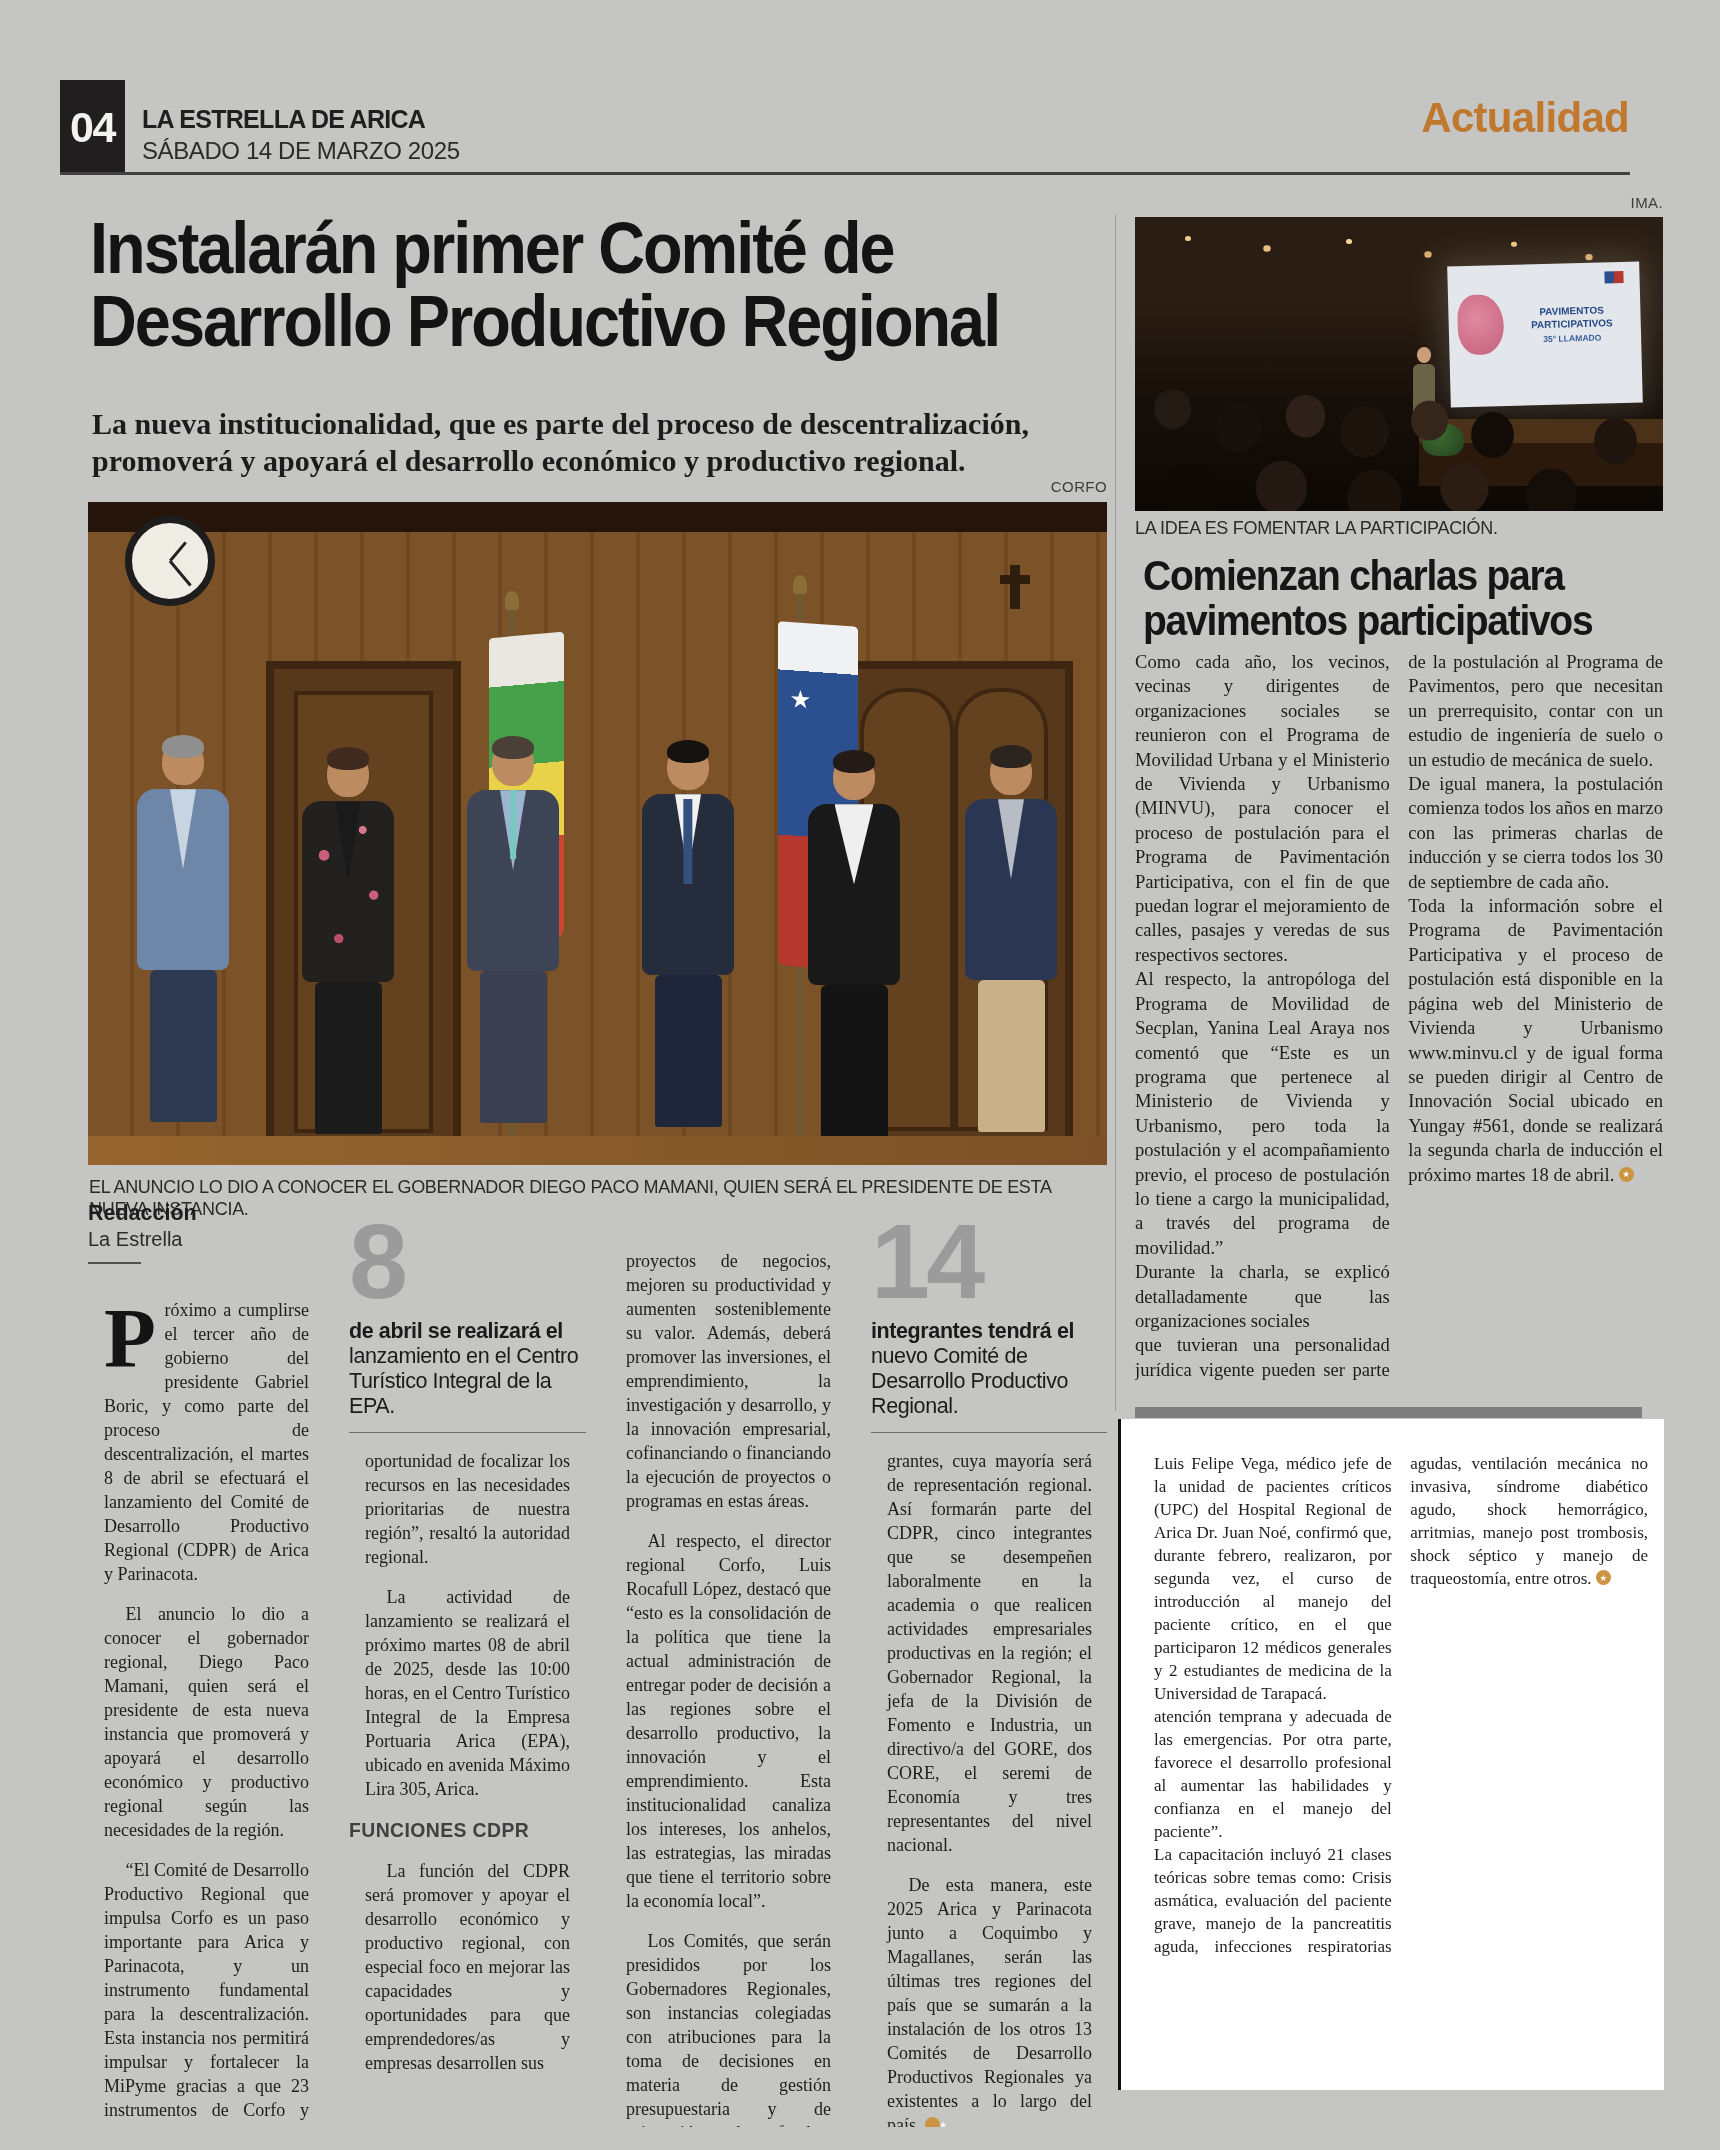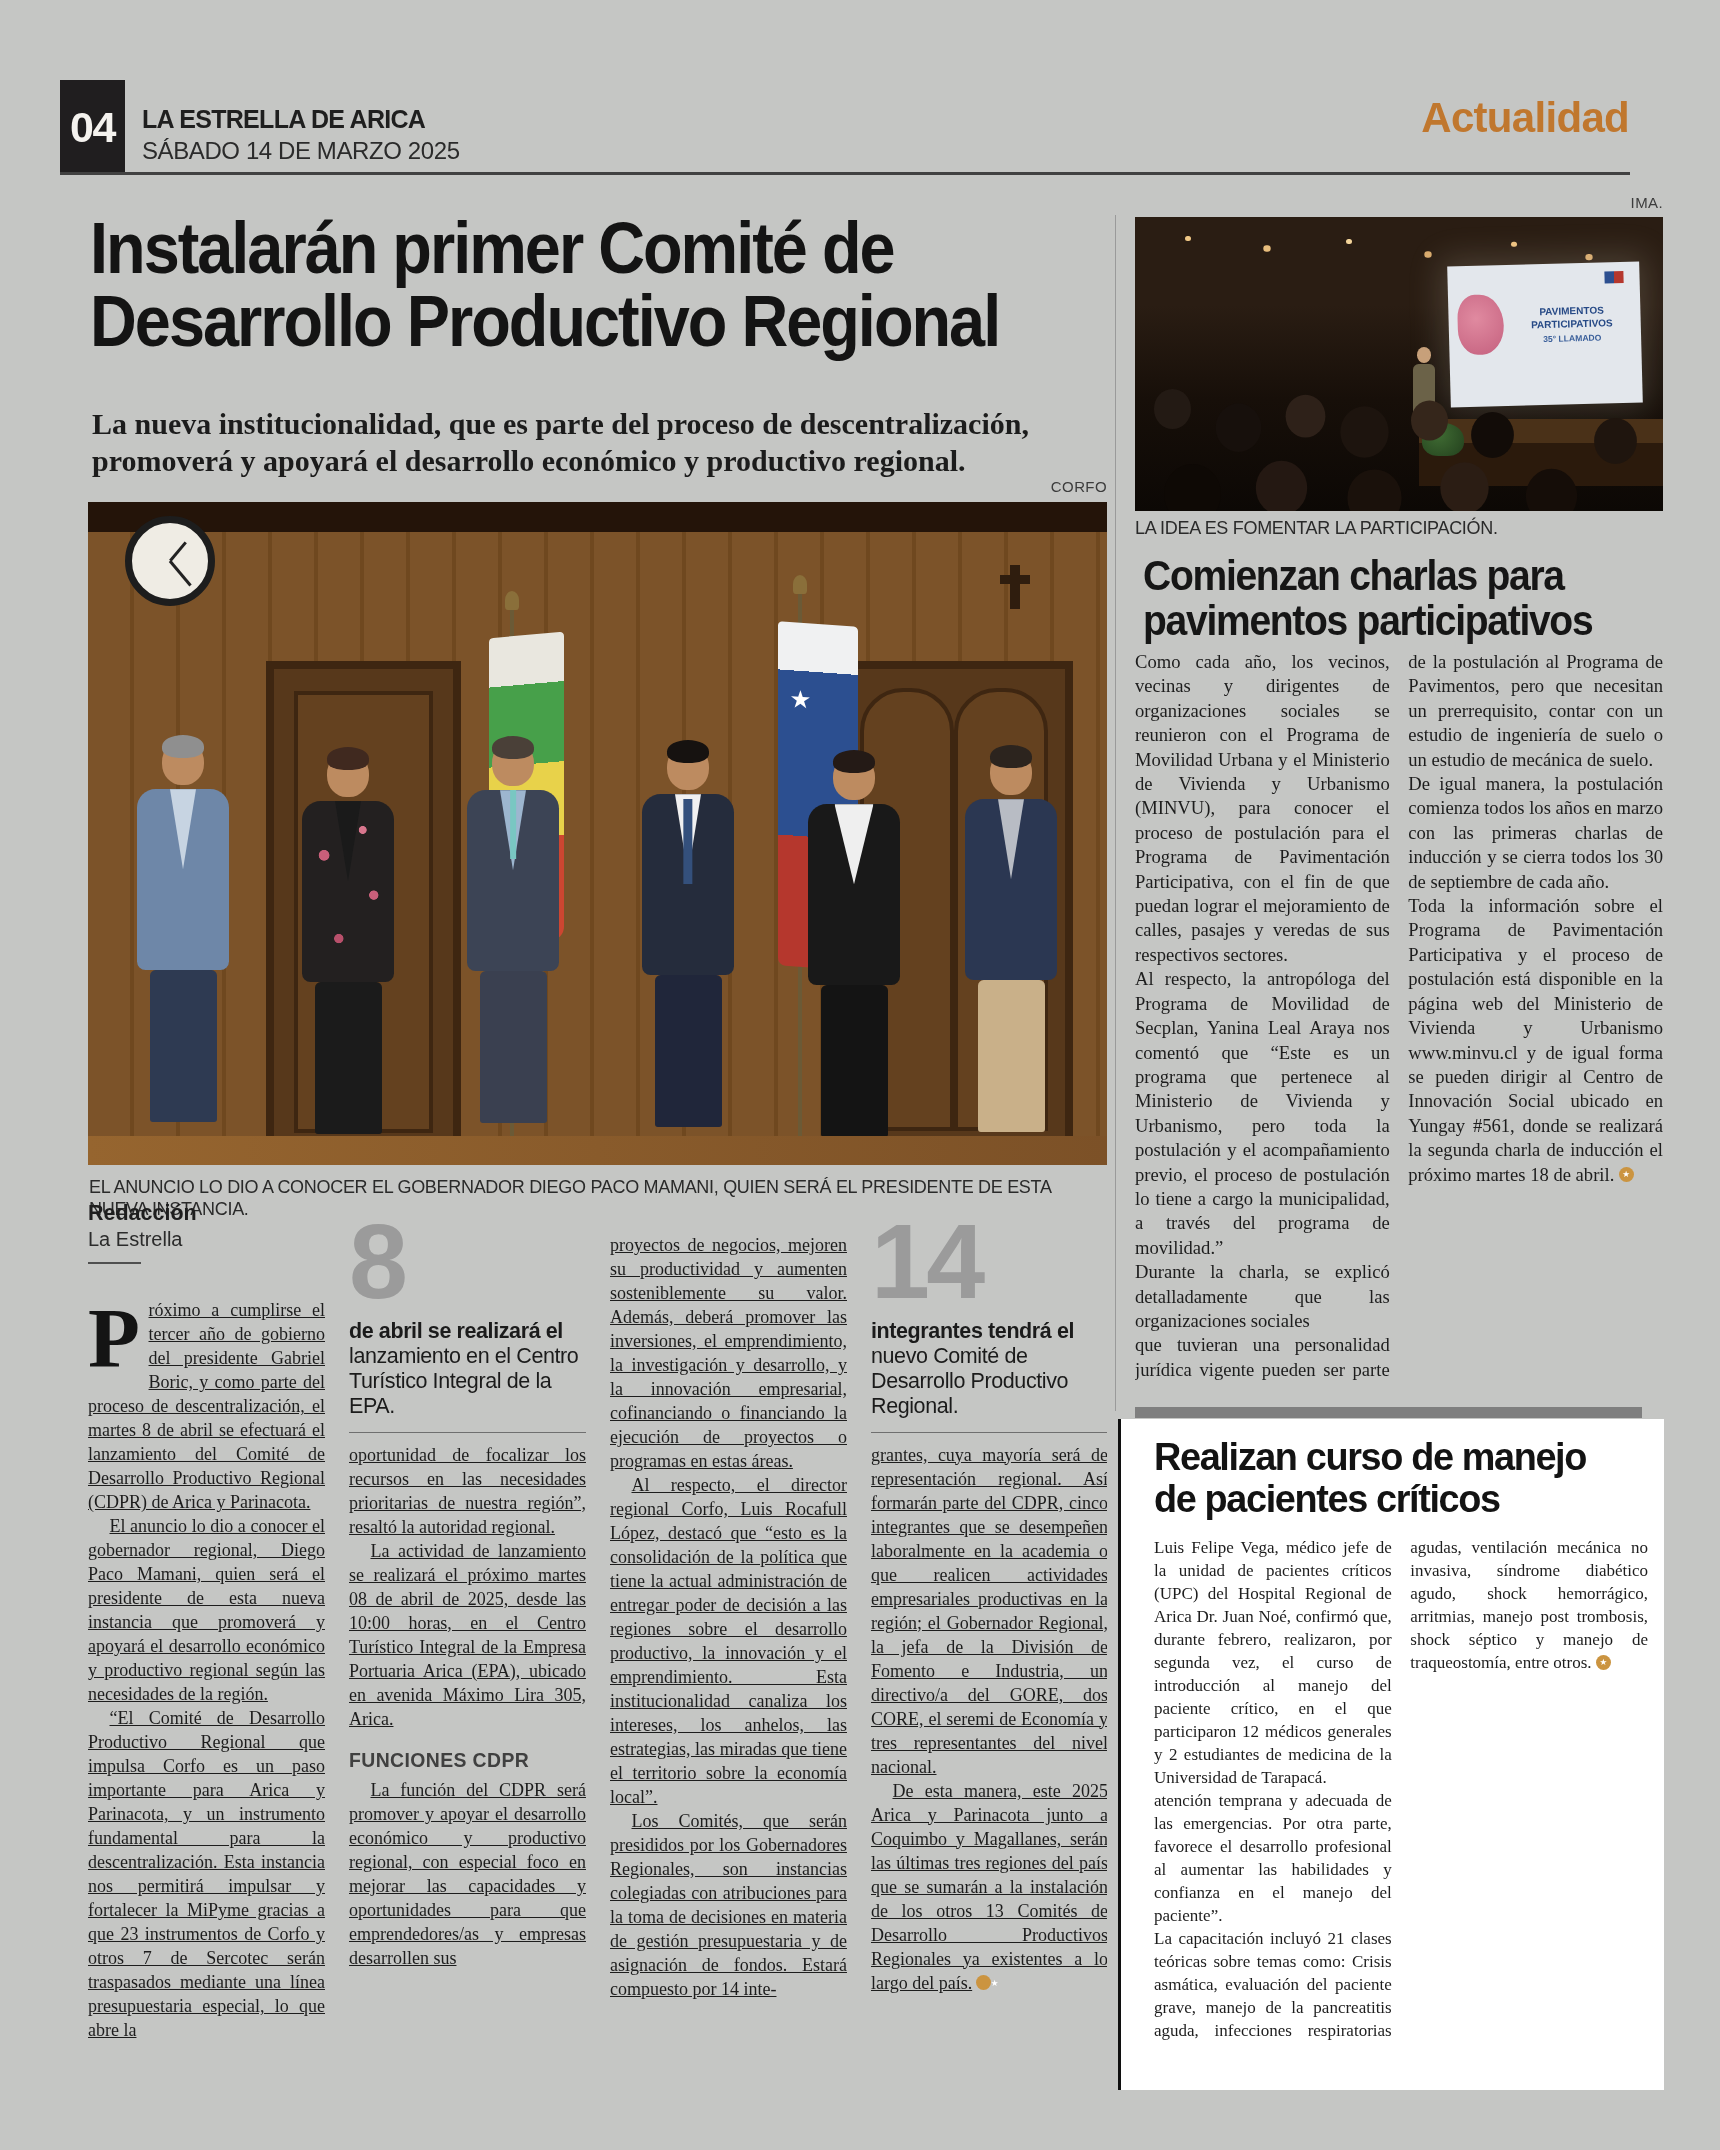--- a/index.html
+++ b/index.html
@@ -84,22 +84,22 @@
   .p5 .torso::before{width:39px;}
   .p6{--hair:#2c241e;--coat:#2b3752;--shirt:#b8bcc4;--pants:#c9b089;left:862px;top:247px;}
 
   
   .byline-name{font:700 21.5px/1.2 "Liberation Sans",sans-serif;color:#1e1e1e;}
   .byline-org{font:400 20px/1.2 "Liberation Sans",sans-serif;color:#2b2b2b;}
   .byline-rule{width:53px;height:2.2px;background:#4f4f4f;margin-top:11.5px;}
   .cols{left:88px;top:1201px;width:1019px;height:926px;overflow:hidden;}
   .col{position:absolute;top:0;width:237px;height:926px;overflow:hidden;}
   .c1{left:0;} .c2{left:261px;padding-top:10px;} .c3{left:522px;padding-top:32px;} .c4{left:783px;padding-top:10px;}
-  .body-txt p{margin:0;font:400 18px/24px "Liberation Serif",serif;color:#1d1d1d;
-      text-align:justify;hyphens:auto;text-decoration:underline;-webkit-hyphens:auto;}
+  .body-txt p{margin:16px;font:400 18px/24px "Liberation Serif",serif;color:#1d1d1d;
+      text-align:justify;hyphens:auto;-webkit-hyphens:auto;}
   .body-txt p.ind{text-indent:21.5px;}
   .dropcap{float:left;font:700 85px/0.82 "Liberation Serif",serif;color:#141414;
       margin:5.7px 8.6px 0 0;}
   .bignum{font:700 106px/0.95 "Liberation Sans",sans-serif;color:#9b9b9b;letter-spacing:-3.6px;}
   .lead{font:400 21.5px/1.16 "Liberation Sans",sans-serif;color:#1b1b1b;letter-spacing:-0.4px;margin-top:7.2px;}
   .lead b{font-weight:700;}
   .lead-rule{border-top:1.4px solid #6f6f6f;margin:13px 0 10px;}
   .kicker{font:700 19.4px/1.2 "Liberation Sans",sans-serif;color:#404040;letter-spacing:0.4px;
       margin:18.6px 0 5.7px;}
   .endmark{display:inline-block;width:15px;height:15px;border-radius:50%;background:#cb9440;
@@ -302,23 +302,19 @@
   <p>Al respecto, la antropóloga del Programa de Movilidad de Secplan, Yanina Leal Araya nos comentó que “Este es un programa que pertenece al Ministerio de Vivienda y Urbanismo, pero toda la postulación y el acompañamiento previo, el proceso de postulación lo tiene a cargo la municipalidad, a través del programa de movilidad.”</p>
   <p>Durante la charla, se explicó detalladamente que las organizaciones sociales</p>
   <p>que tuvieran una personalidad jurídica vigente pueden ser parte de la postulación al Programa de Pavimentos, pero que necesitan un prerrequisito, contar con un estudio de ingeniería de suelo o un estudio de mecánica de suelo.</p>
   <p>De igual manera, la postulación comienza todos los años en marzo con las primeras charlas de inducción y se cierra todos los 30 de septiembre de cada año.</p>
   <p><span>Toda la información sobre el Programa de Pavimentación Participativa y el proceso de postulación está disponible en la página web del Ministerio de Vivienda y Urbanismo www.minvu.cl y de igual forma se pueden dirigir al Centro de Innovación Social ubicado en Yungay #561, donde se realizará la segunda charla de inducción el próximo martes 18 de abril.</span><span class="endmark"></span></p>
 </div>
 
 <div class="abs gray-bar"></div>
 
 <div class="abs whitebox">
-  <h2 class="hl3" style="margin:0">
-    <span class="ln">Realizan curso de manejo</span>
-    <span class="ln">de pacientes críticos</span>
-  </h2>
   <div class="box-body">
     <p>Luis Felipe Vega, médico jefe de la unidad de pacientes críticos (UPC) del Hospital Regional de Arica Dr. Juan Noé, confirmó que, durante febrero, realizaron, por segunda vez, el curso de introducción al manejo del paciente crítico, en el que participaron 12 médicos generales y 2 estudiantes de medicina de la Universidad de Tarapacá.</p>
     <p>atención temprana y adecuada de las emergencias. Por otra parte, favorece el desarrollo profesional al aumentar las habilidades y confianza en el manejo del paciente”.</p>
     <p><span>La capacitación incluyó 21 clases teóricas sobre temas como: Crisis asmática, evaluación del paciente grave, manejo de la pancreatitis aguda, infecciones respiratorias agudas, ventilación mecánica no invasiva, síndrome diabético agudo, shock hemorrágico, arritmias, manejo post trombosis, shock séptico y manejo de traqueostomía, entre otros.</span><span class="endmark"></span></p>
   </div>
 </div>
 
 
 </body></html>

